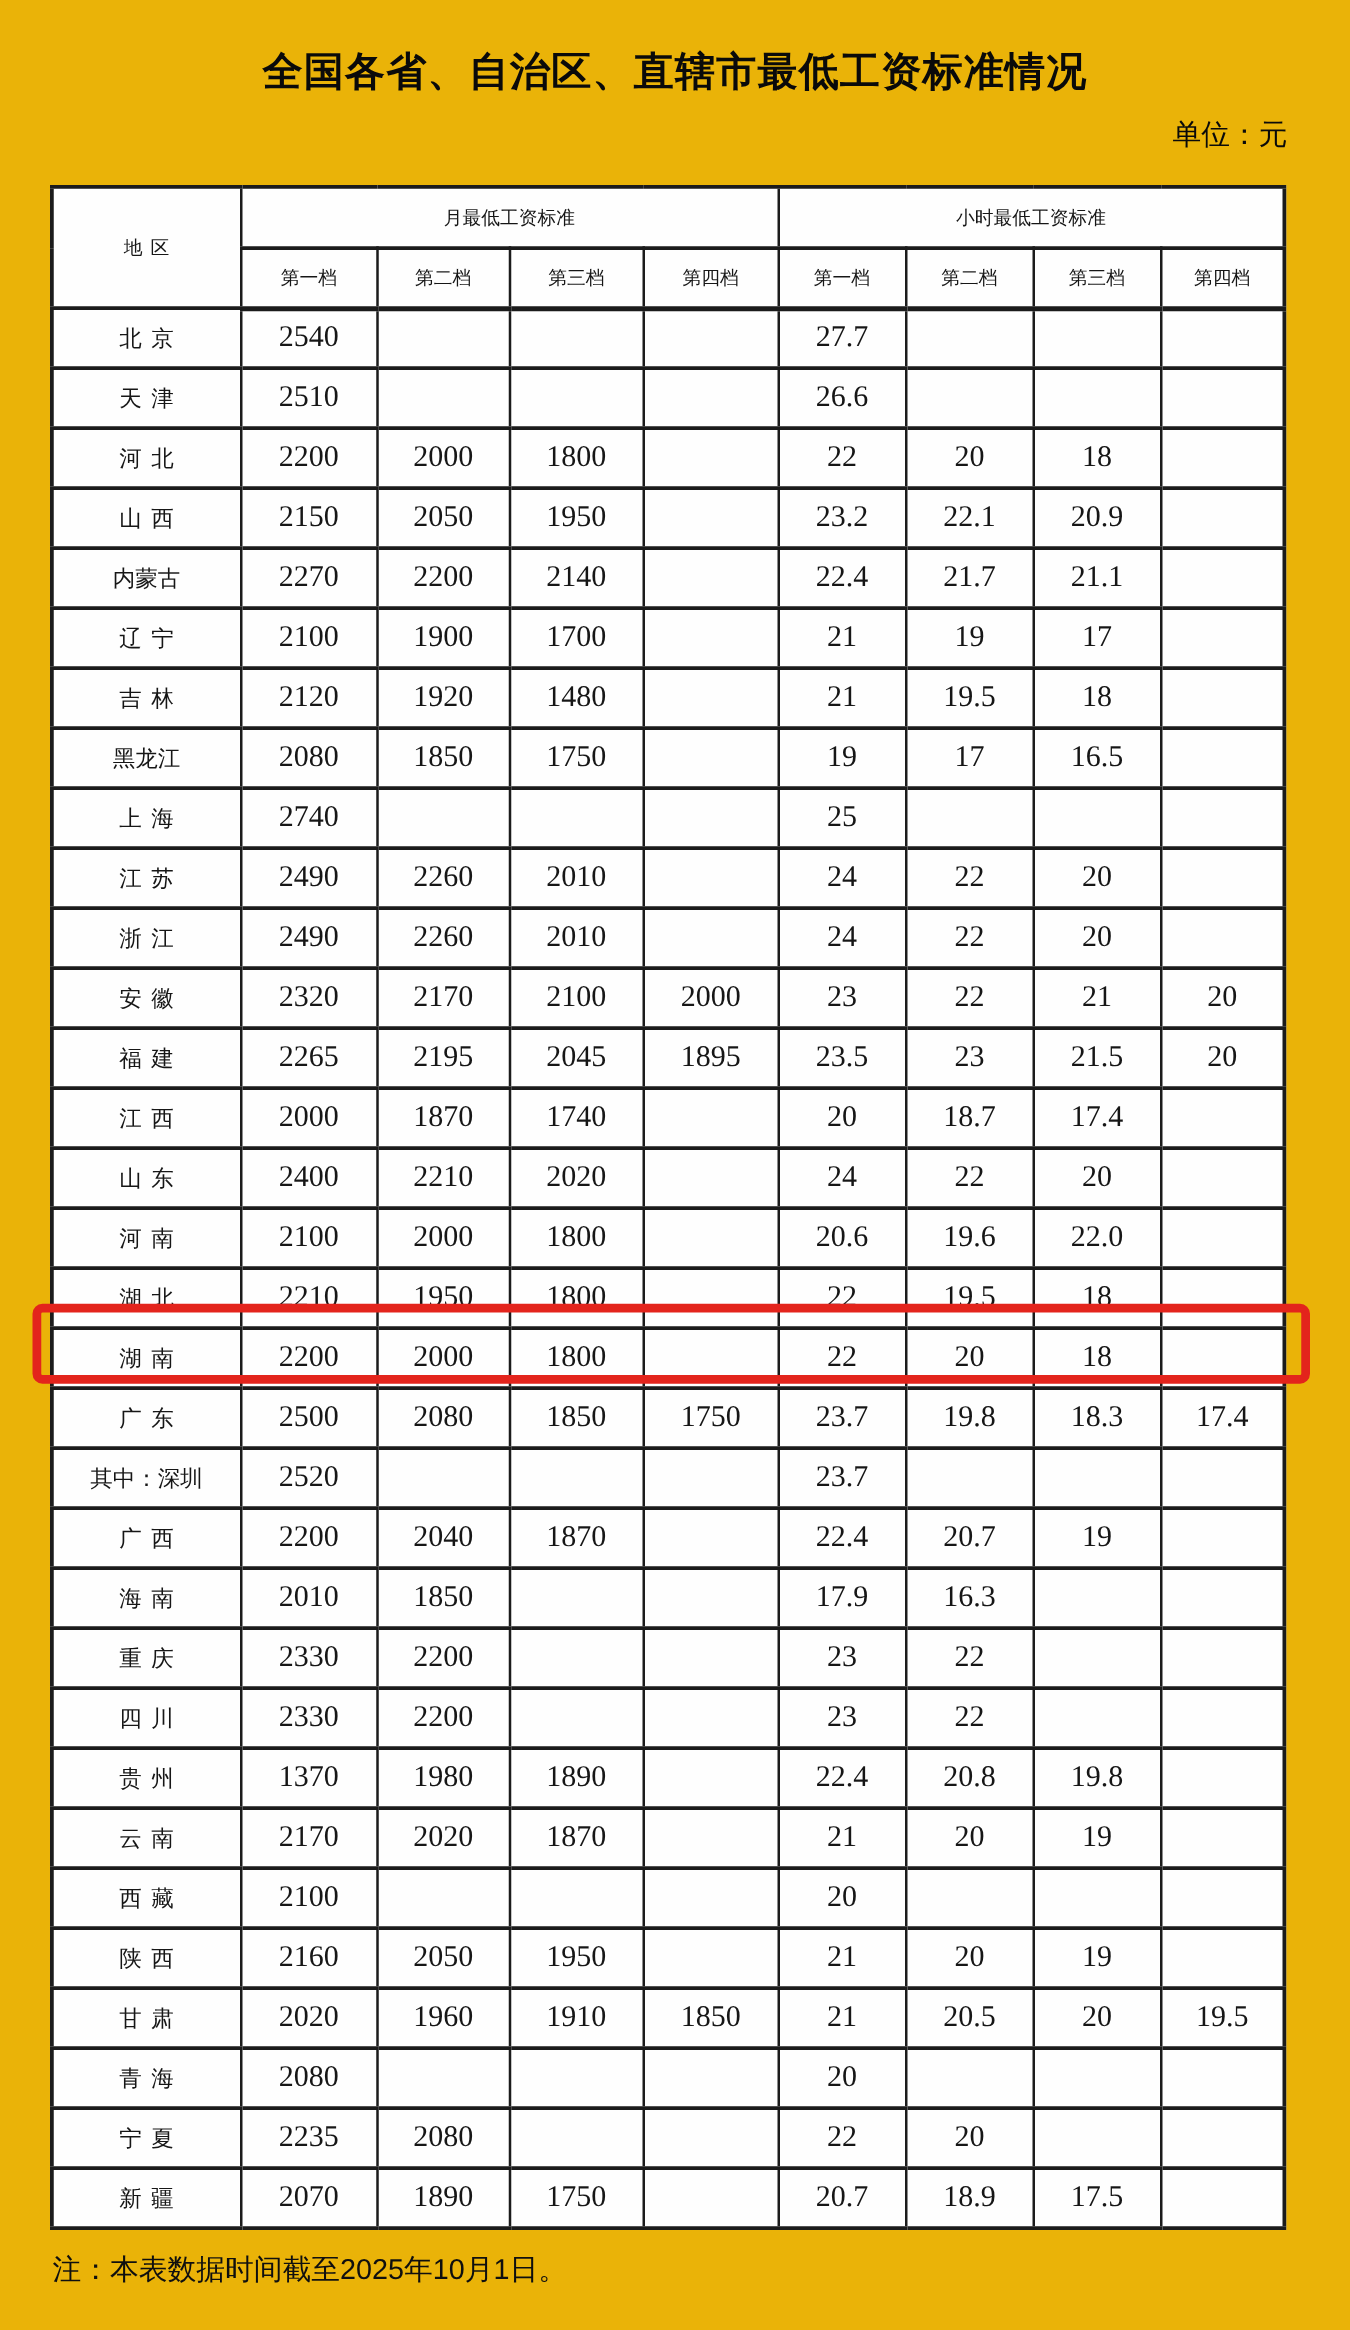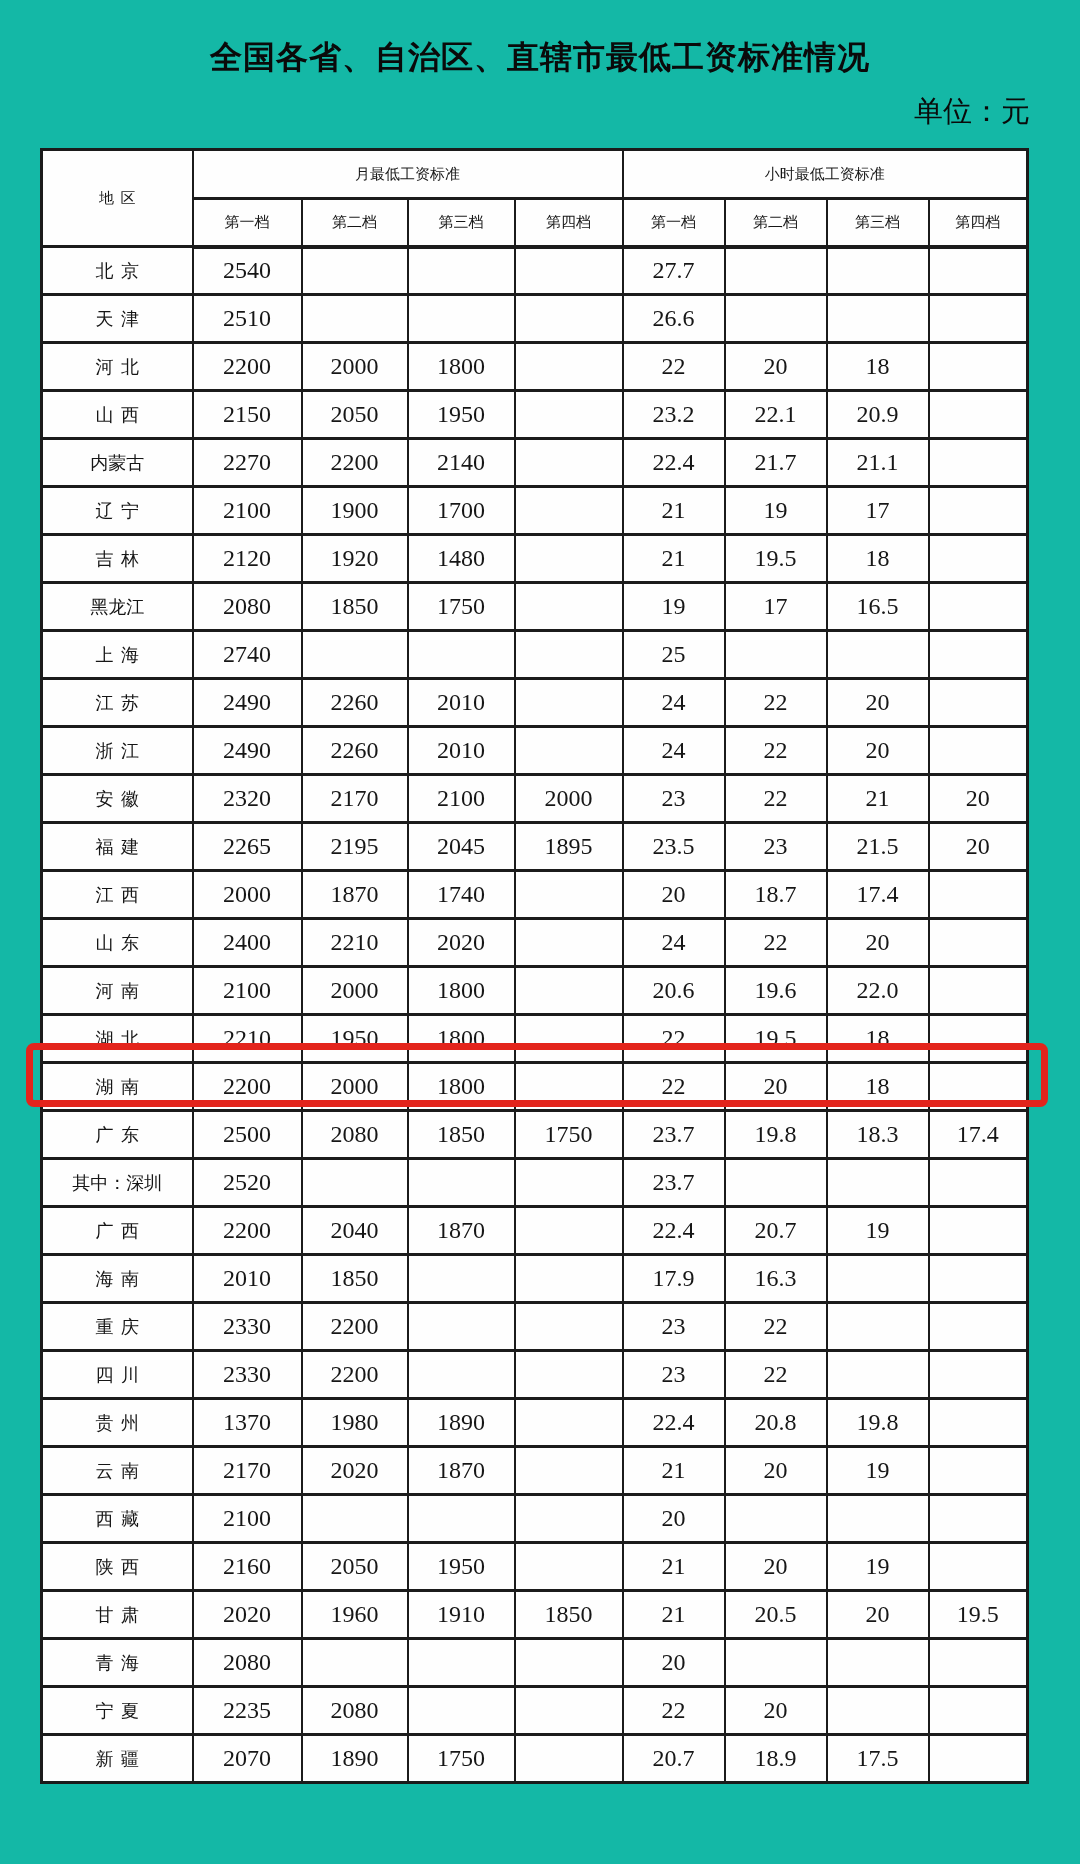--- a/index.html
+++ b/index.html
@@ -1,28 +1,28 @@
 <!DOCTYPE html>
 <html><head>
 <meta charset="utf-8">
 <style>
   html,body { margin:0; padding:0; background:#ffffff; }
   #page {
     position:relative; width:1080px; height:1864px;
-    background:#14b8a6; color:#161616;
+    background:#eab308; color:#161616;
     font-family:"Liberation Sans", sans-serif;
   }
   .page-title {
     position:absolute; top:36px; left:0; width:100%;
     text-align:center; font-size:32px; font-weight:700;
     letter-spacing:1px; color:#0a0a0a;
   }
   .unit-label {
     position:absolute; top:92px; right:50px;
-    font-size:29px; font-weight:500; color:#0a0a0a;
+    font-size:23px; font-weight:500; color:#0a0a0a;
   }
   table.wage {
     position:absolute; top:148px; left:40px;
     width:986px; table-layout:fixed; border-collapse:collapse;
     background:#fefefe;
   }
   table.wage { border:3px solid #1b1b1b; }
   table.wage td {
     border:2px solid #1b1b1b;
     border-top-width:3px; border-bottom-width:3px;
@@ -436,14 +436,15 @@
           <td class="num">20.7</td>
           <td class="num">18.9</td>
           <td class="num">17.5</td>
           <td class="num"></td>
         </tr>
       </tbody>
   </table>
 
   <div class="highlight-box" style="border-color: rgb(227, 36, 28);"></div>
 
+  <div class="note">注：本表数据时间截至2025年10月1日。</div>
 
 </div>
 
 </body></html>

